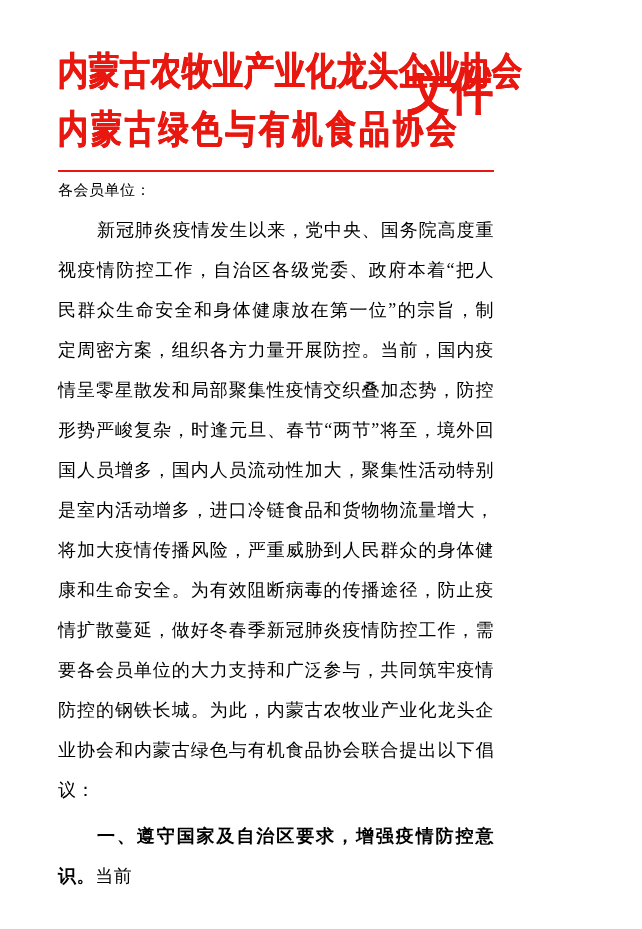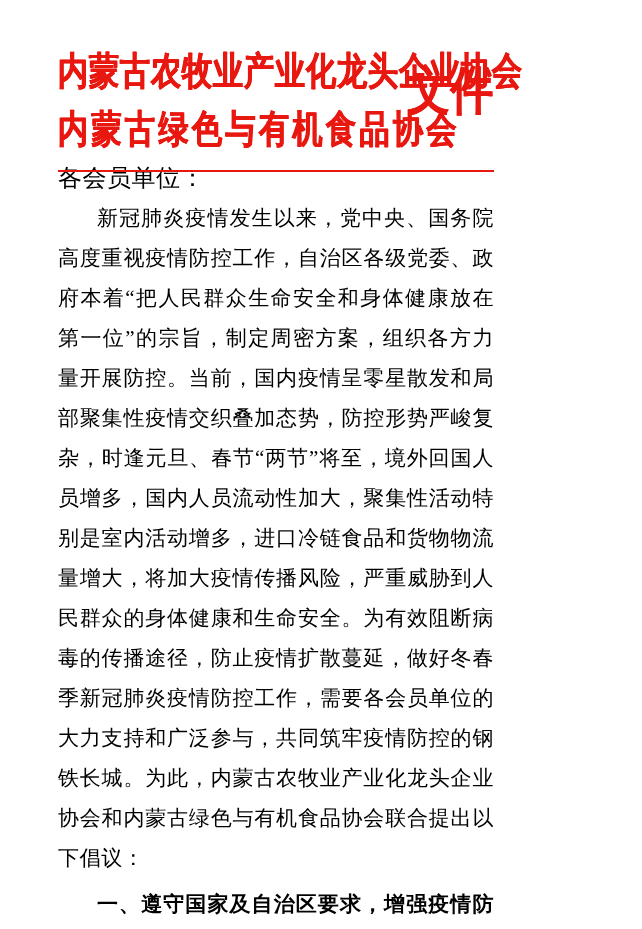--- a/index.html
+++ b/index.html
@@ -80,27 +80,27 @@
     line-height: 52px;
     letter-spacing: 0.5px;
     color: #000;
   }
   .doc-title .tl {
     display: block;
   }
 
   
   .salutation {
-    margin-top: 14px;
-    font-size: 24px;
+    margin-top: 26px;
+    font-size: 15px;
     line-height: 36px;
     letter-spacing: 0.5px;
   }
   .para {
-    font-size: 21px;
+    font-size: 18px;
     line-height: 40px;
     letter-spacing: 0.6px;
     text-align: justify;
     text-justify: inter-ideograph;
     text-indent: 39px;
     margin: 0;
   }
   .para.first {
     margin-top: 2px;
   }

